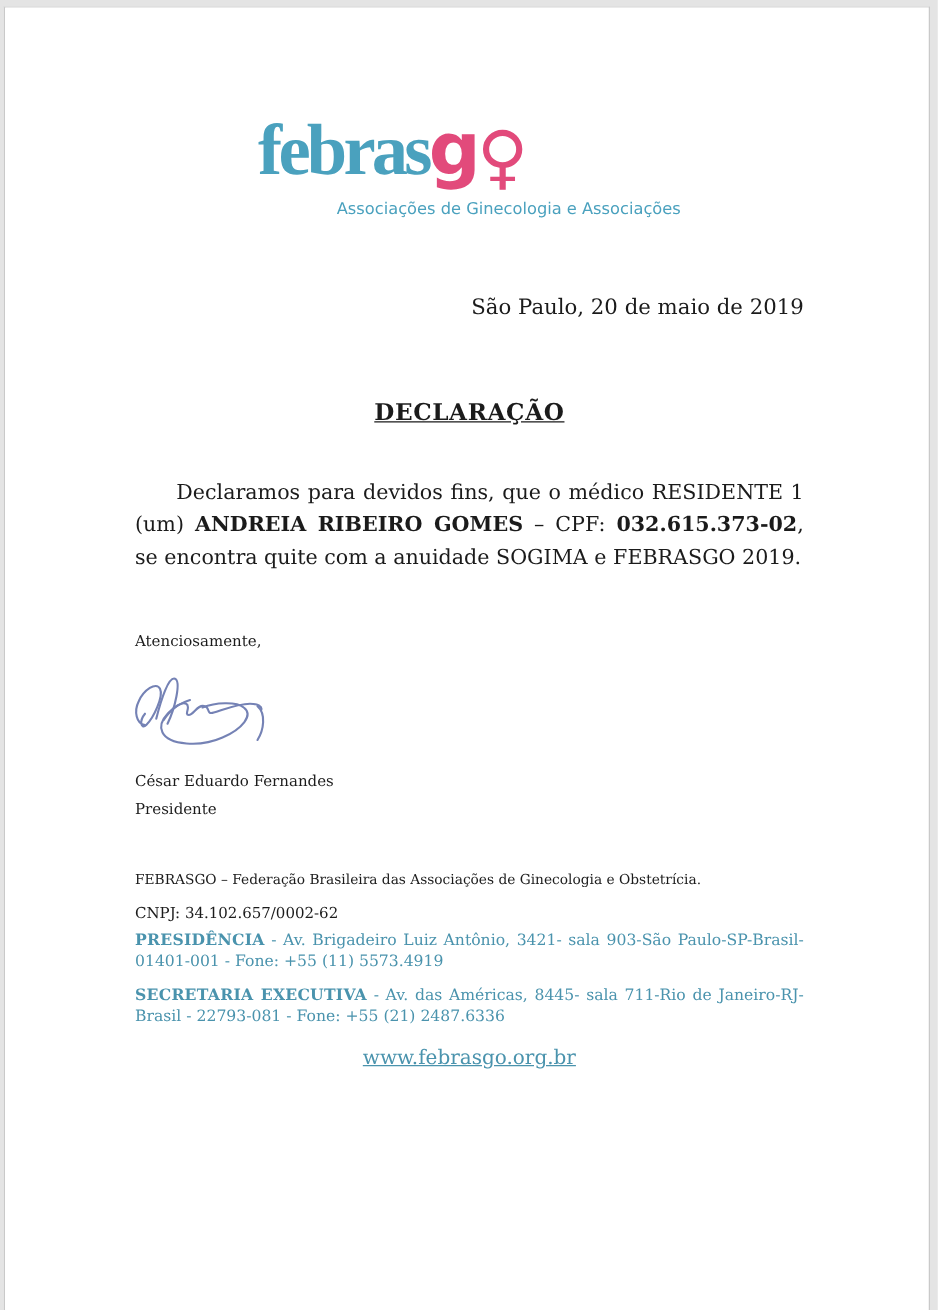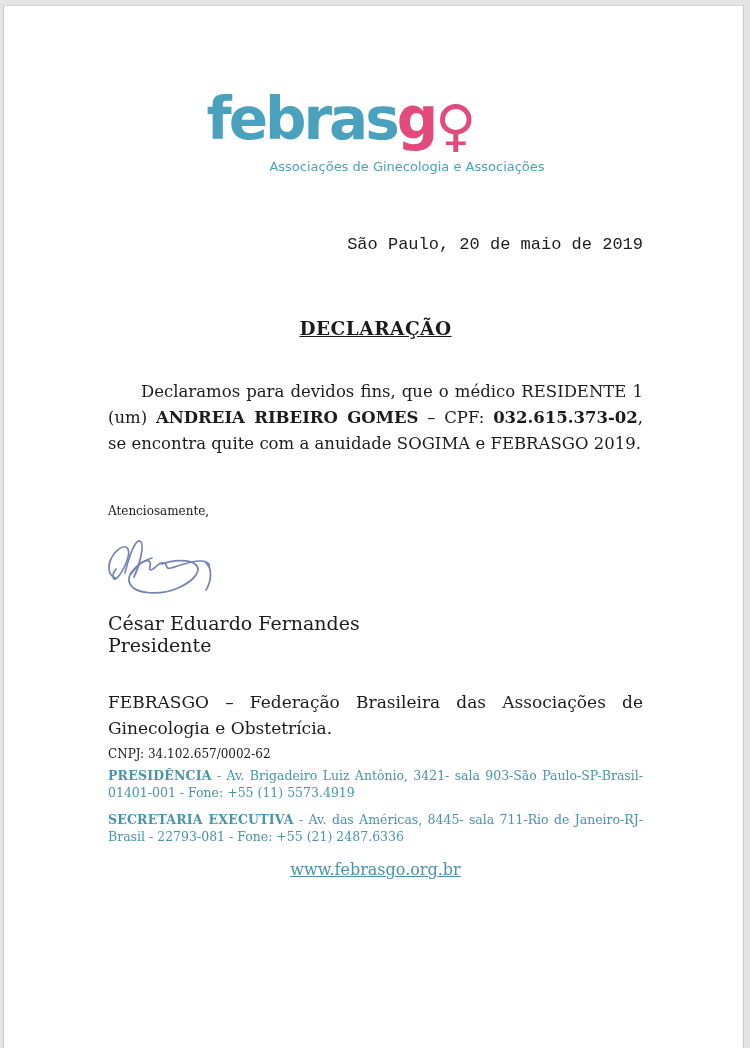--- a/index.html
+++ b/index.html
@@ -27,21 +27,21 @@
     margin: 84px auto 0 auto;
   }
   .logo-word {
     font-family: "DejaVu Sans", "Liberation Sans", sans-serif;
     font-weight: bold;
     font-size: 58px;
     letter-spacing: -3px;
     line-height: 1;
     white-space: nowrap;
   }
-  .logo-teal { color: #4AA1BE; }
+  .logo-teal { color: #4AA1BE; font-family: Liberation Serif, serif; }
   .logo-pink { color: #E24A7B; }
   .logo-female {
     font-size: 56px;
     font-weight: bold;
     letter-spacing: 0;
     vertical-align: -6px;
   }
   .logo-tagline {
     font-family: "DejaVu Sans", "Liberation Sans", sans-serif;
     font-size: 13px;
@@ -49,21 +49,20 @@
     color: #4AA1BE;
     padding-left: 63px;
     margin-top: 4px;
     white-space: nowrap;
   }
   
   .date-line {
     margin-top: 60px;
     text-align: right;
     font-size: 17px;
-    font-family: Liberation Mono, monospace;
   }
   .doc-title {
     margin-top: 64px;
     text-align: center;
     font-size: 18.5px;
     font-weight: bold;
     letter-spacing: 0.5px;
   }
   .doc-title span { text-decoration: underline; text-align: center; }
   .body-par {
@@ -77,26 +76,26 @@
     margin-top: 47px;
     font-size: 12px;
   }
   .signature {
     margin-top: 14px;
     margin-left: -6px;
     display: block;
   }
   .signer {
     margin-top: 16px;
-    font-size: 19px;
+    font-size: 12px;
     line-height: 22px;
   }
   .org-par {
     margin-top: 33px;
-    font-size: 17px;
+    font-size: 11px;
     line-height: 26px;
     text-align: justify;
   }
   .cnpj-line {
     font-size: 12px;
     line-height: 26px;
   }
   
   .footer {
     color: #4A93AD;

